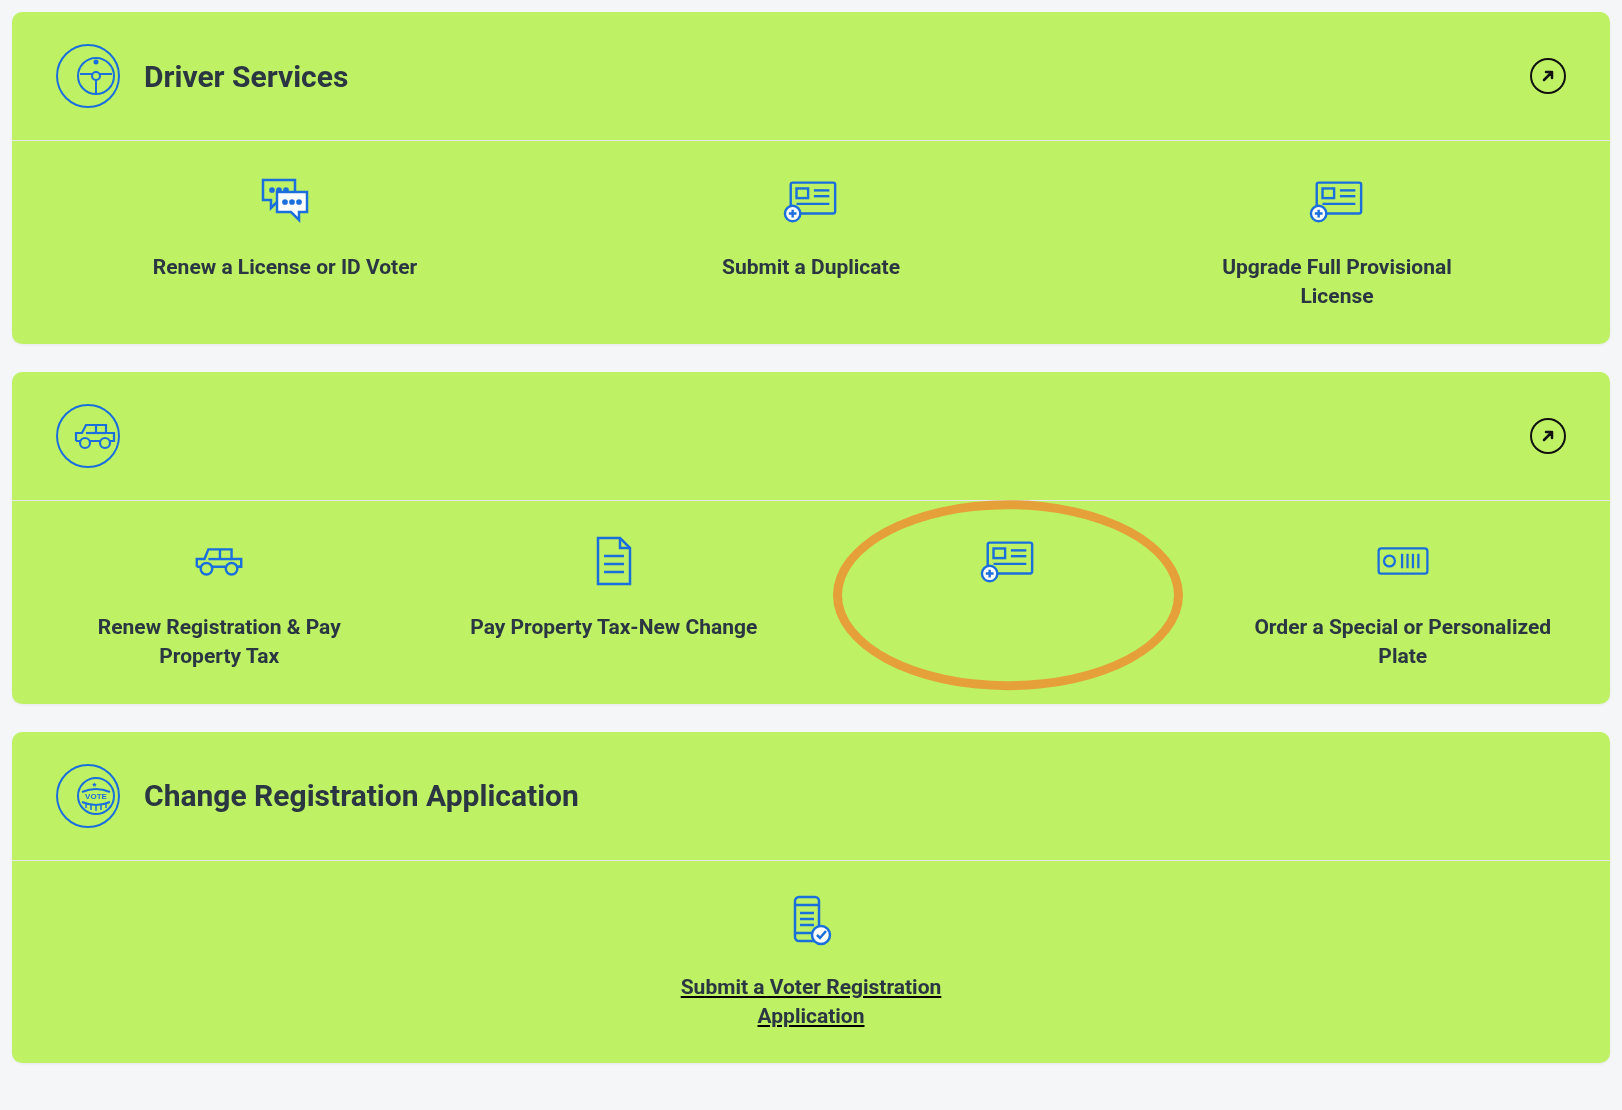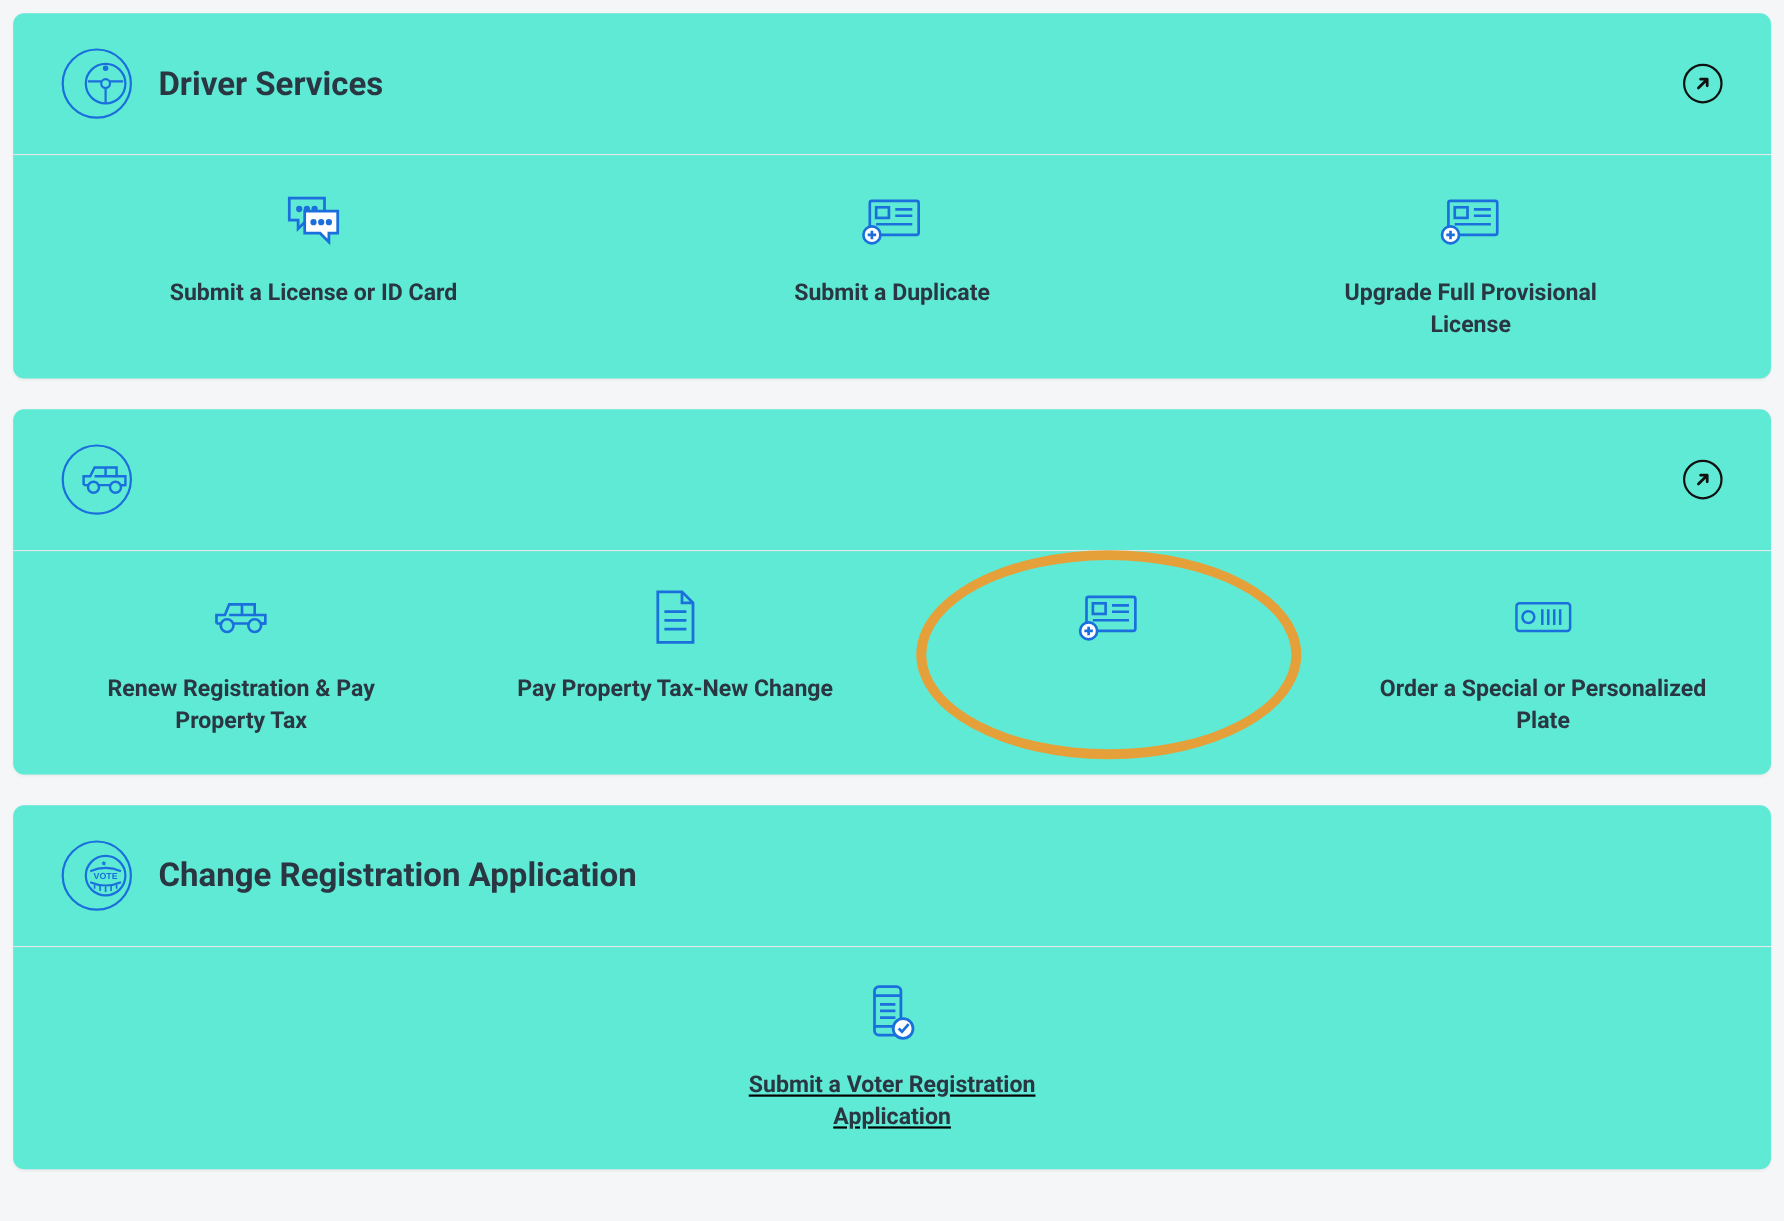--- a/index.html
+++ b/index.html
@@ -3,21 +3,21 @@
   <meta charset="utf-8">
   <style>
     * { box-sizing: border-box; margin: 0; padding: 0; }
     body {
       font-family: -apple-system, BlinkMacSystemFont, "Segoe UI", Roboto, "Helvetica Neue", Arial, sans-serif;
       background: #f5f6f7;
       padding: 12px;
       width: 1622px;
     }
     .card {
-      background: #5eead4;
+      background: #bef264;
       border-radius: 10px;
       margin-bottom: 28px;
       box-shadow: 0 1px 3px rgba(0,0,0,0.06);
       overflow: visible;
     }
     .card-header {
       display: flex;
       align-items: center;
       justify-content: space-between;
       padding: 32px 44px;
@@ -111,21 +111,21 @@
           <path d="M6 4 L38 4 L38 24 L22 24 L14 32 L14 24 L6 24 Z"></path>
           <circle cx="15" cy="14" r="1.6" fill="currentColor"></circle>
             <circle cx="22" cy="14" r="1.6" fill="currentColor"></circle>
             <circle cx="29" cy="14" r="1.6" fill="currentColor"></circle>
           <path d="M20 16 L50 16 L50 36 L42 36 L42 44 L34 36 L20 36 Z" fill="#fff"></path>
           <circle cx="28" cy="26" r="1.6" fill="currentColor"></circle>
             <circle cx="35" cy="26" r="1.6" fill="currentColor"></circle>
             <circle cx="42" cy="26" r="1.6" fill="currentColor"></circle>
         </svg>
       </div>
-      <div class="tile-label">Submit a License or ID Card</div>
+      <div class="tile-label">Renew a License or ID Voter</div>
     </div>
     <div class="tile">
       <div class="tile-icon">
         <svg width="58" height="46" viewBox="0 0 58 46" fill="none" stroke="currentColor" stroke-width="2.5">
           <rect x="8" y="4" width="46" height="32" rx="2"></rect>
           <rect x="14" y="10" width="12" height="10"></rect>
           <line x1="32" y1="12" x2="48" y2="12"></line>
             <line x1="32" y1="18" x2="48" y2="18"></line>
           <line x1="14" y1="26" x2="48" y2="26"></line>
           <circle cx="10" cy="36" r="8" fill="#fff"></circle>

